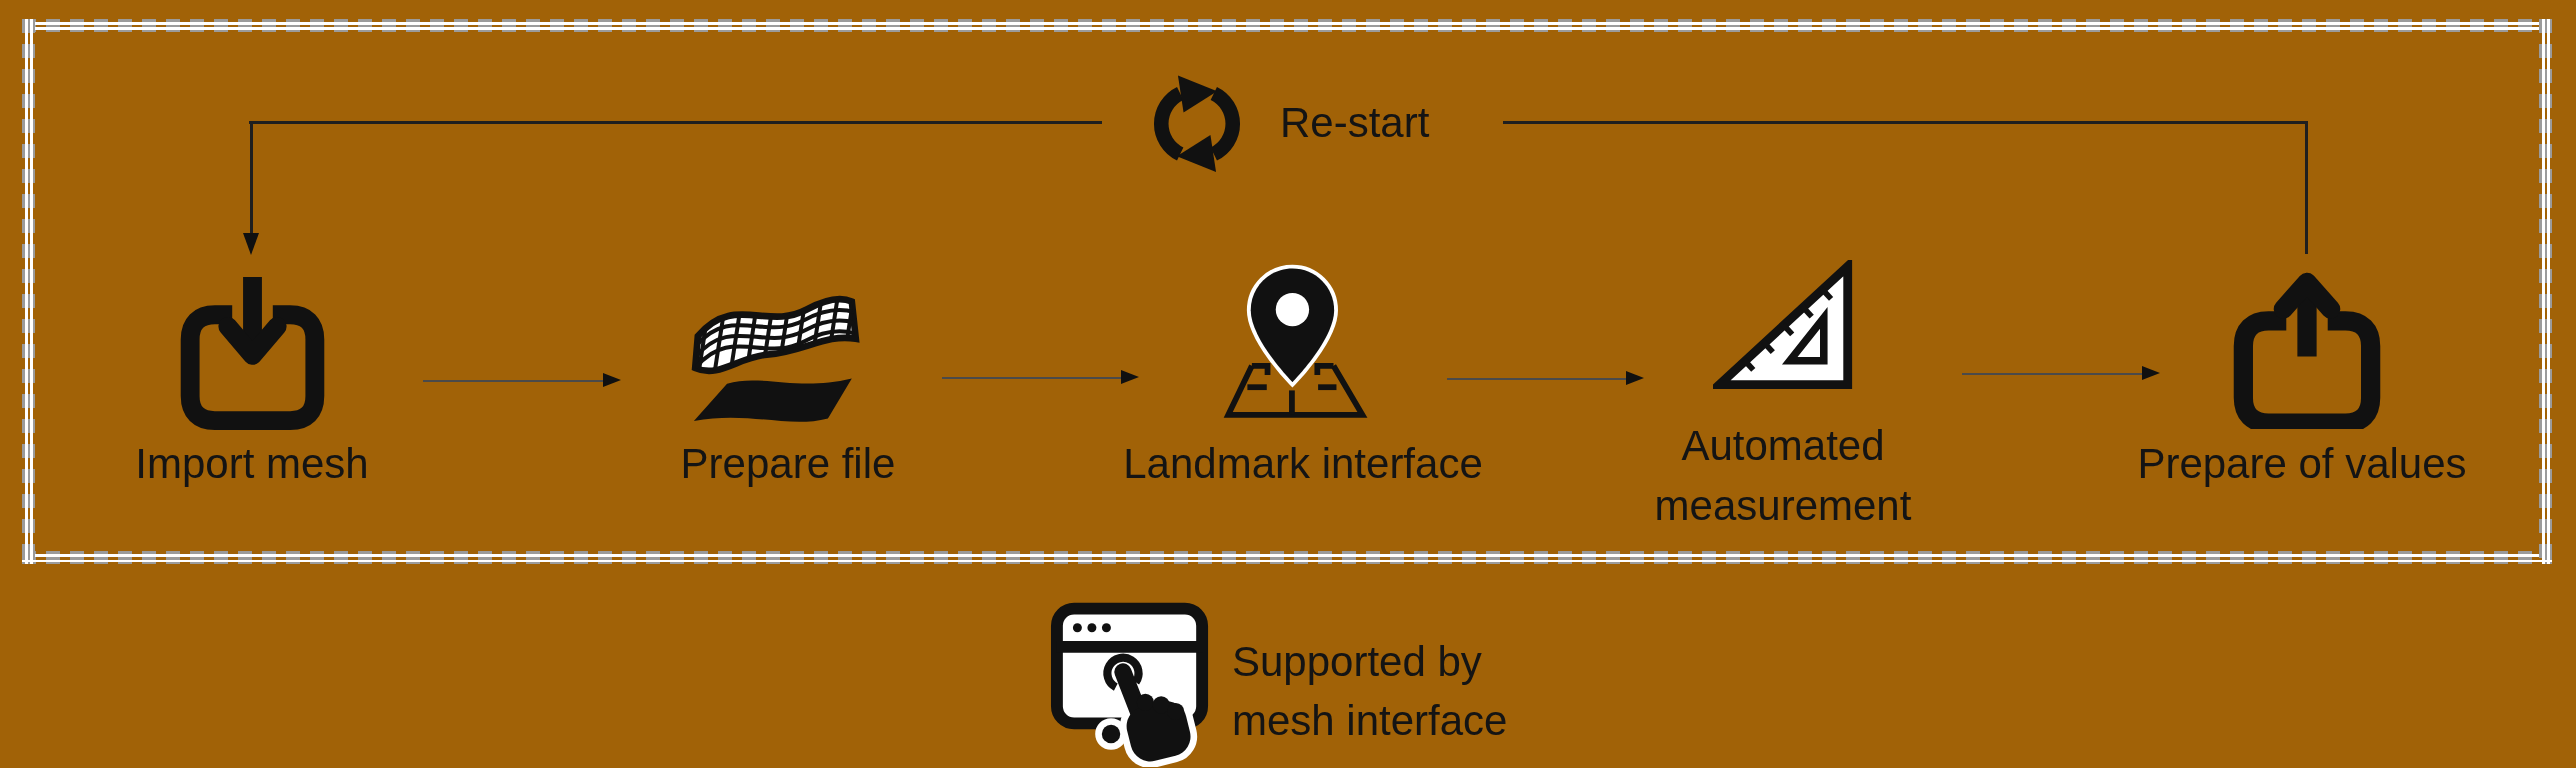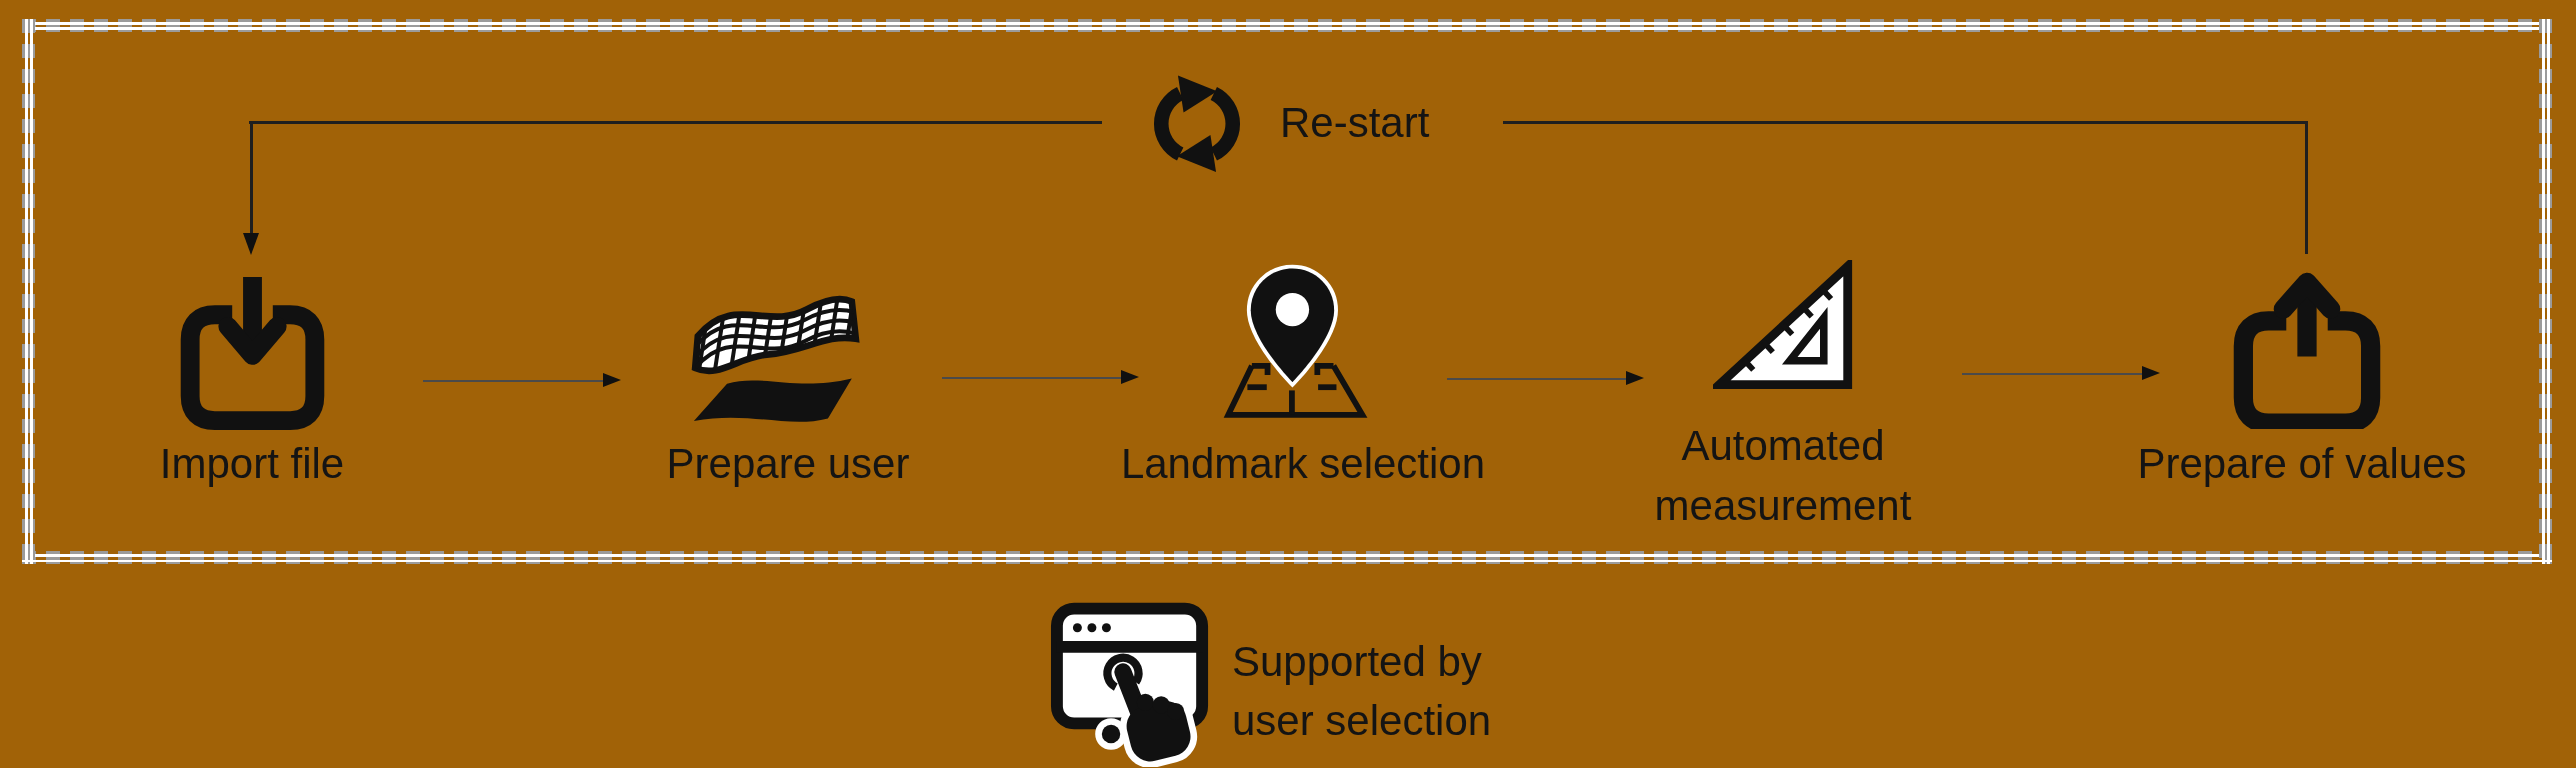--- a/index.html
+++ b/index.html
@@ -61,21 +61,21 @@
     <polygon points="33,9 68,23 38,42" fill="#111"></polygon>
     <polygon points="67,95 32,81 62,62" fill="#111"></polygon>
   </svg>
   <div class="restart-label">Re-start</div>
 
   <svg class="icon" style="left:180px;top:271px;width:145px;height:160px" viewBox="0 0 100 110">
     <path d="M36 30 L24 30 C13 30 7 36 7 47 L7 86 C7 97 13 103 24 103 L76 103 C87 103 93 97 93 86 L93 47 C93 36 87 30 76 30 L64 30" stroke="#111" stroke-width="13" fill="none"></path>
     <line x1="50" y1="4" x2="50" y2="54" stroke="#111" stroke-width="13"></line>
     <path d="M33 38 L50 58 L67 38" stroke="#111" stroke-width="13" fill="none" stroke-linecap="round" stroke-linejoin="round"></path>
   </svg>
-  <div class="label" style="left:56px;top:439px;width:392px">Import file</div>
+  <div class="label" style="left:56px;top:439px;width:392px">Import mesh</div>
 
   <div class="flow-arrow" style="left:423px;top:380px;width:180px"></div>
 
   <svg class="icon" style="left:687px;top:283px;width:173px;height:146px" viewBox="0 0 130 110">
     <defs>
       <clipPath id="meshClip">
         <path d="M8 40 C 35 8, 60 36, 90 20 C 103 13, 115 10, 124 14 L 127 42 C 104 38, 88 52, 60 54 C 38 56, 24 72, 6 64 Z"></path>
       </clipPath>
     </defs>
     <path d="M8 40 C 35 8, 60 36, 90 20 C 103 13, 115 10, 124 14 L 127 42 C 104 38, 88 52, 60 54 C 38 56, 24 72, 6 64 Z" fill="#fff" stroke="#111" stroke-width="5"></path>
@@ -89,38 +89,38 @@
       <line x1="91" y1="0" x2="79" y2="78"></line>
         <line x1="103" y1="0" x2="91" y2="78"></line>
       <line x1="115" y1="0" x2="103" y2="78"></line>
         <line x1="127" y1="0" x2="115" y2="78"></line>
       <path d="M6 48 C 33 16, 58 44, 88 28 C 101 21, 113 18, 126 22" fill="none"></path>
       <path d="M6 56 C 33 24, 58 52, 88 36 C 101 29, 113 26, 126 30" fill="none"></path>
       <path d="M6 64 C 33 32, 58 60, 88 44 C 101 37, 113 34, 126 38" fill="none"></path>
     </g>
     <path d="M30 76 C 55 68, 82 82, 124 72 L 106 102 C 76 110, 46 96, 5 104 Z" fill="#111"></path>
   </svg>
-  <div class="label" style="left:592px;top:439px;width:392px">Prepare user</div>
+  <div class="label" style="left:592px;top:439px;width:392px">Prepare file</div>
 
   <div class="flow-arrow" style="left:942px;top:377px;width:179px"></div>
 
   <svg class="icon" style="left:1218px;top:264px;width:154px;height:154px" viewBox="0 0 120 120">
     <g stroke="#111" stroke-width="4.5" fill="none">
       <path d="M26.4 79.3 L8 117.5 L112.5 117.5 L90 79.3"></path>
       <path d="M26.4 79.3 H38.6 V86.5"></path>
       <path d="M90 79.3 H77.4 V86.5"></path>
       <path d="M22.9 96 H38"></path>
       <path d="M78 96 H92.3"></path>
       <path d="M57.6 98.5 V117.5"></path>
     </g>
     <path d="M58 3.5 C40 3.5 25.5 18 25.5 36 C25.5 59 58 92 58 92 C58 92 90.5 59 90.5 36 C90.5 18 76 3.5 58 3.5 Z" fill="#111" stroke="#fff" stroke-width="6"></path>
     <path d="M58 3.5 C40 3.5 25.5 18 25.5 36 C25.5 59 58 92 58 92 C58 92 90.5 59 90.5 36 C90.5 18 76 3.5 58 3.5 Z" fill="#111"></path>
     <circle cx="58" cy="35.5" r="13" fill="#fff"></circle>
   </svg>
-  <div class="label" style="left:1107px;top:439px;width:392px">Landmark selection</div>
+  <div class="label" style="left:1107px;top:439px;width:392px">Landmark interface</div>
 
   <div class="flow-arrow" style="left:1447px;top:378px;width:179px"></div>
 
   <svg class="icon" style="left:1713px;top:260px;width:141px;height:131px" viewBox="0 0 112 104">
     <path d="M107 5 L107 99 L5 99 Z" fill="#fff" stroke="#111" stroke-width="7" stroke-linejoin="miter"></path>
     <g stroke="#111" stroke-width="4.5">
       <line x1="24.6" y1="79.2" x2="32" y2="87.3"></line>
       <line x1="40.1" y1="65.1" x2="47.5" y2="73.2"></line>
       <line x1="55.5" y1="51" x2="62.9" y2="59.1"></line>
       <line x1="71" y1="36.9" x2="78.4" y2="45"></line>
@@ -157,17 +157,17 @@
       <line x1="56" y1="56" x2="70" y2="92" stroke="#111" stroke-width="13" stroke-linecap="round"></line>
       <circle cx="47" cy="103" r="7"></circle>
       <rect x="60" y="80" width="46" height="42" rx="15" transform="rotate(-14 83 101)"></rect>
       <circle cx="73" cy="79" r="6.5"></circle>
       <circle cx="85" cy="81" r="6.5"></circle>
       <circle cx="96" cy="86" r="6.5"></circle>
     </g>
   </svg>
   <div class="legend-text">
     <span>Supported by</span>
-    <span>user selection</span>
+    <span>mesh interface</span>
   </div>
 
 </div>
 
 
 </body></html>

